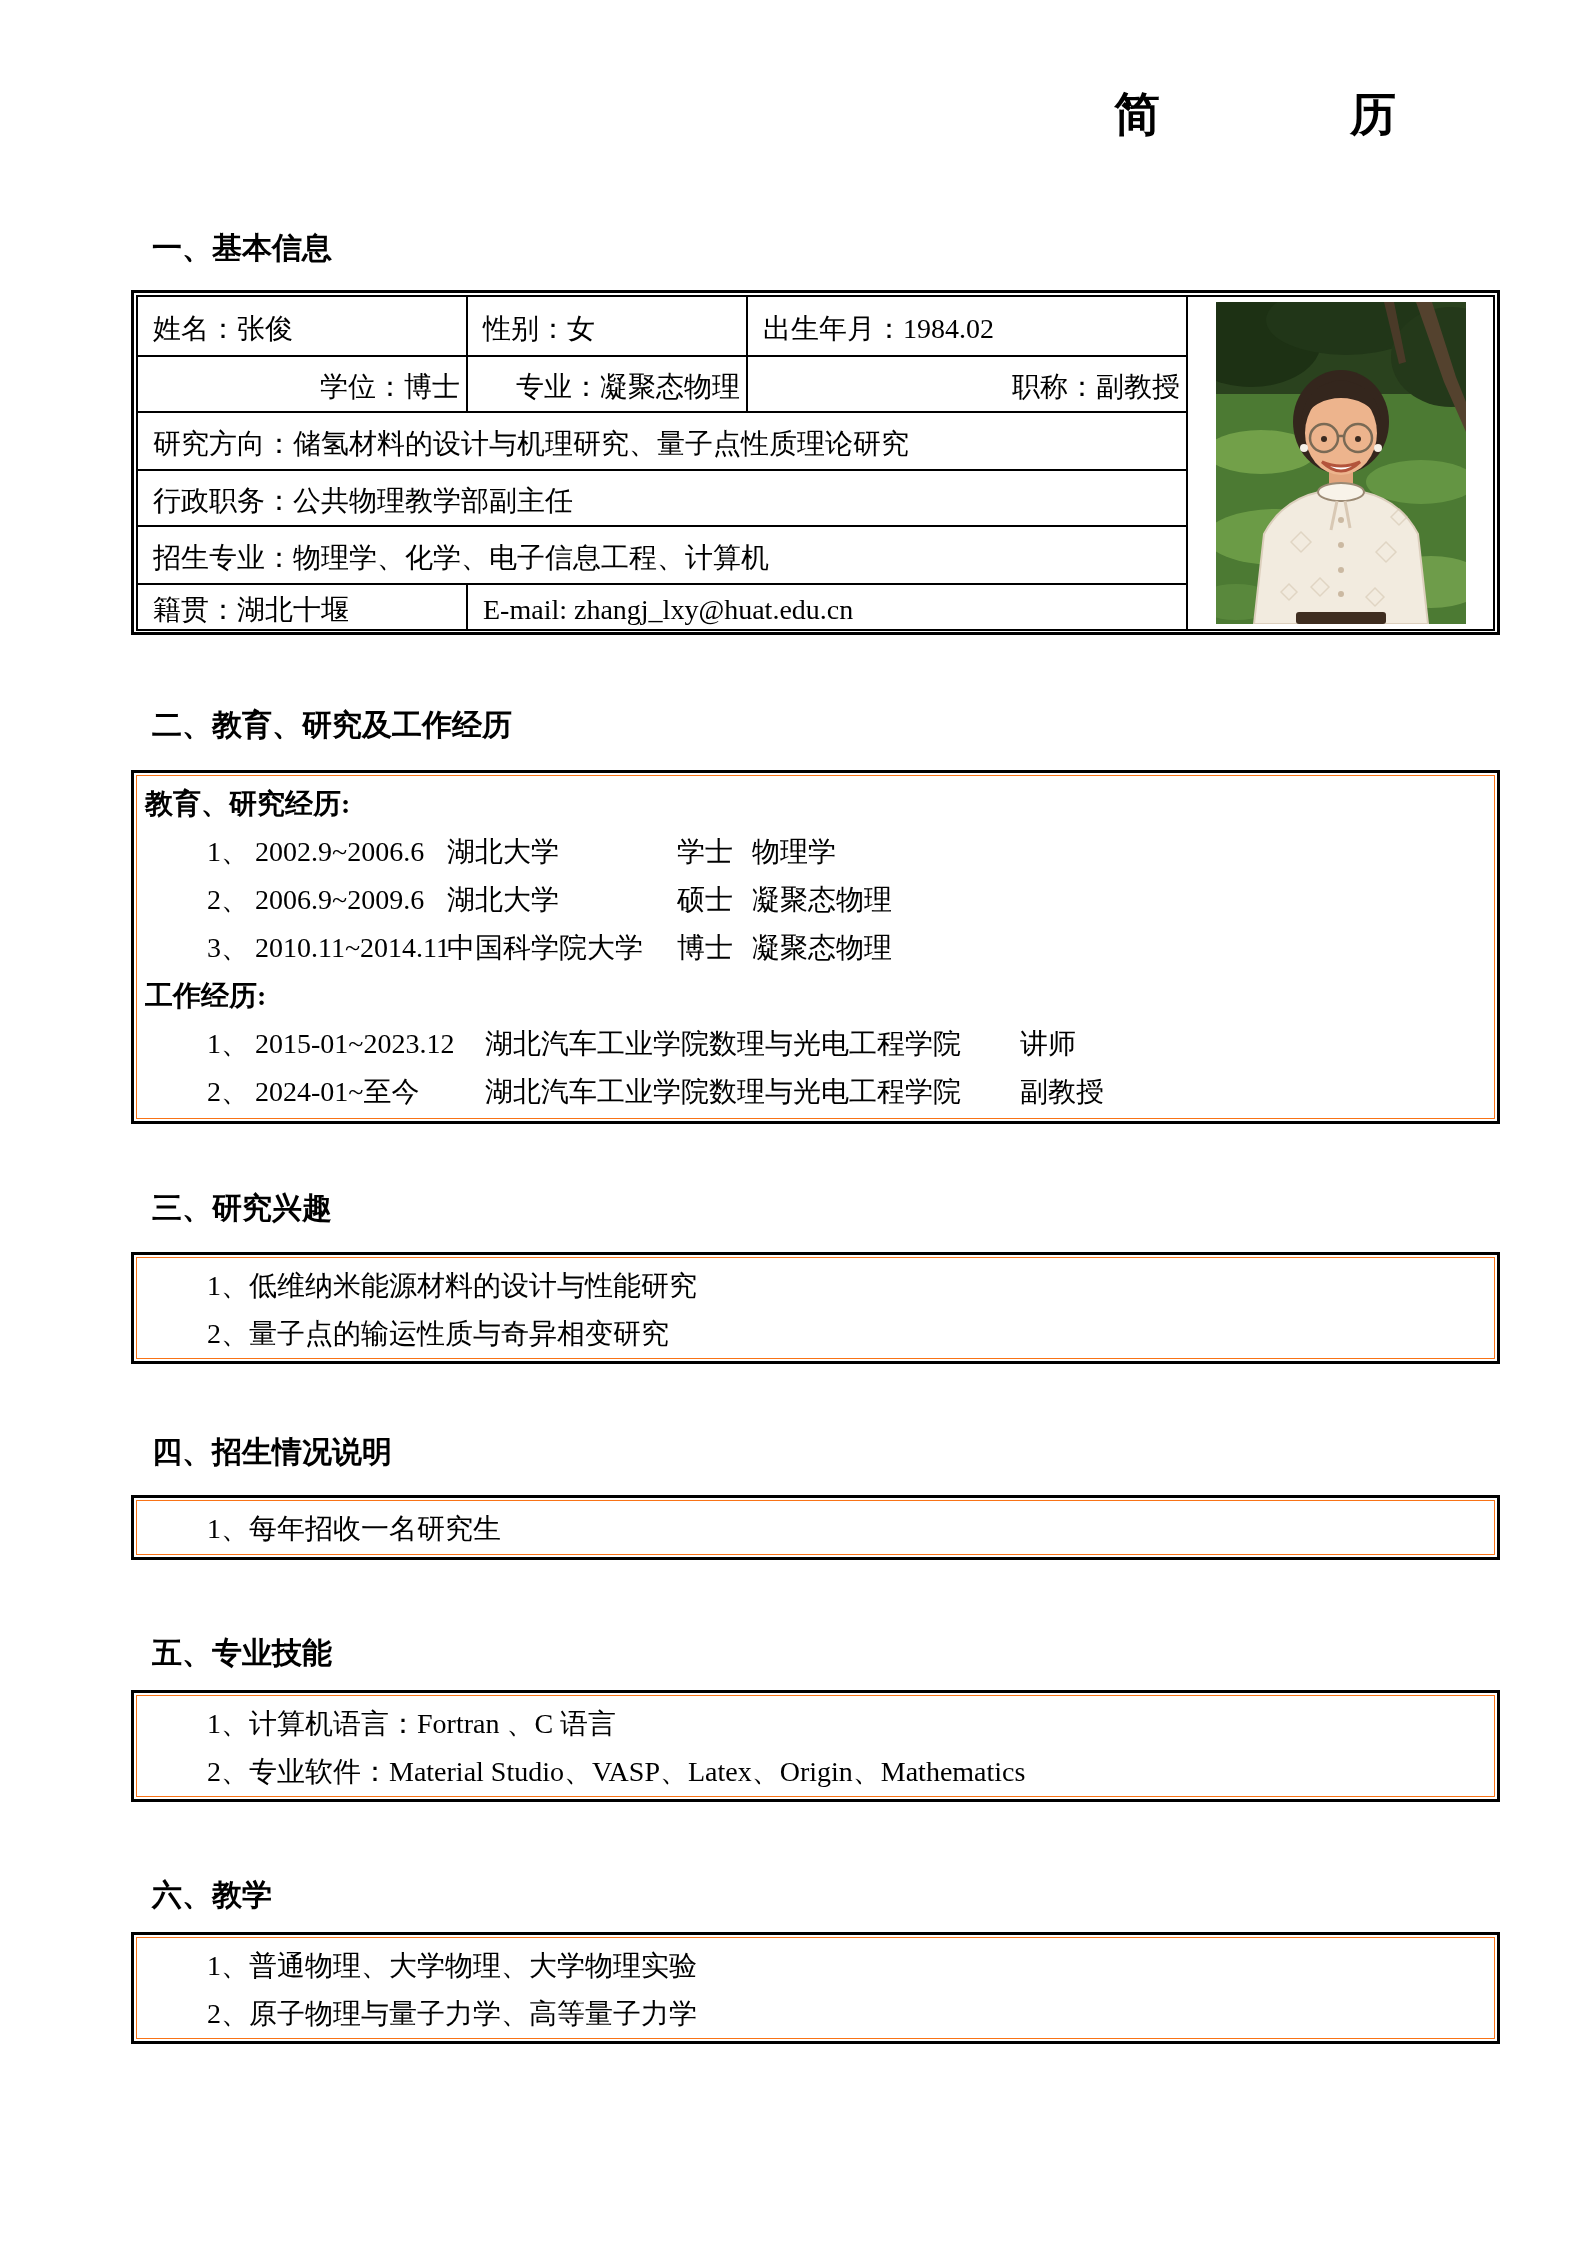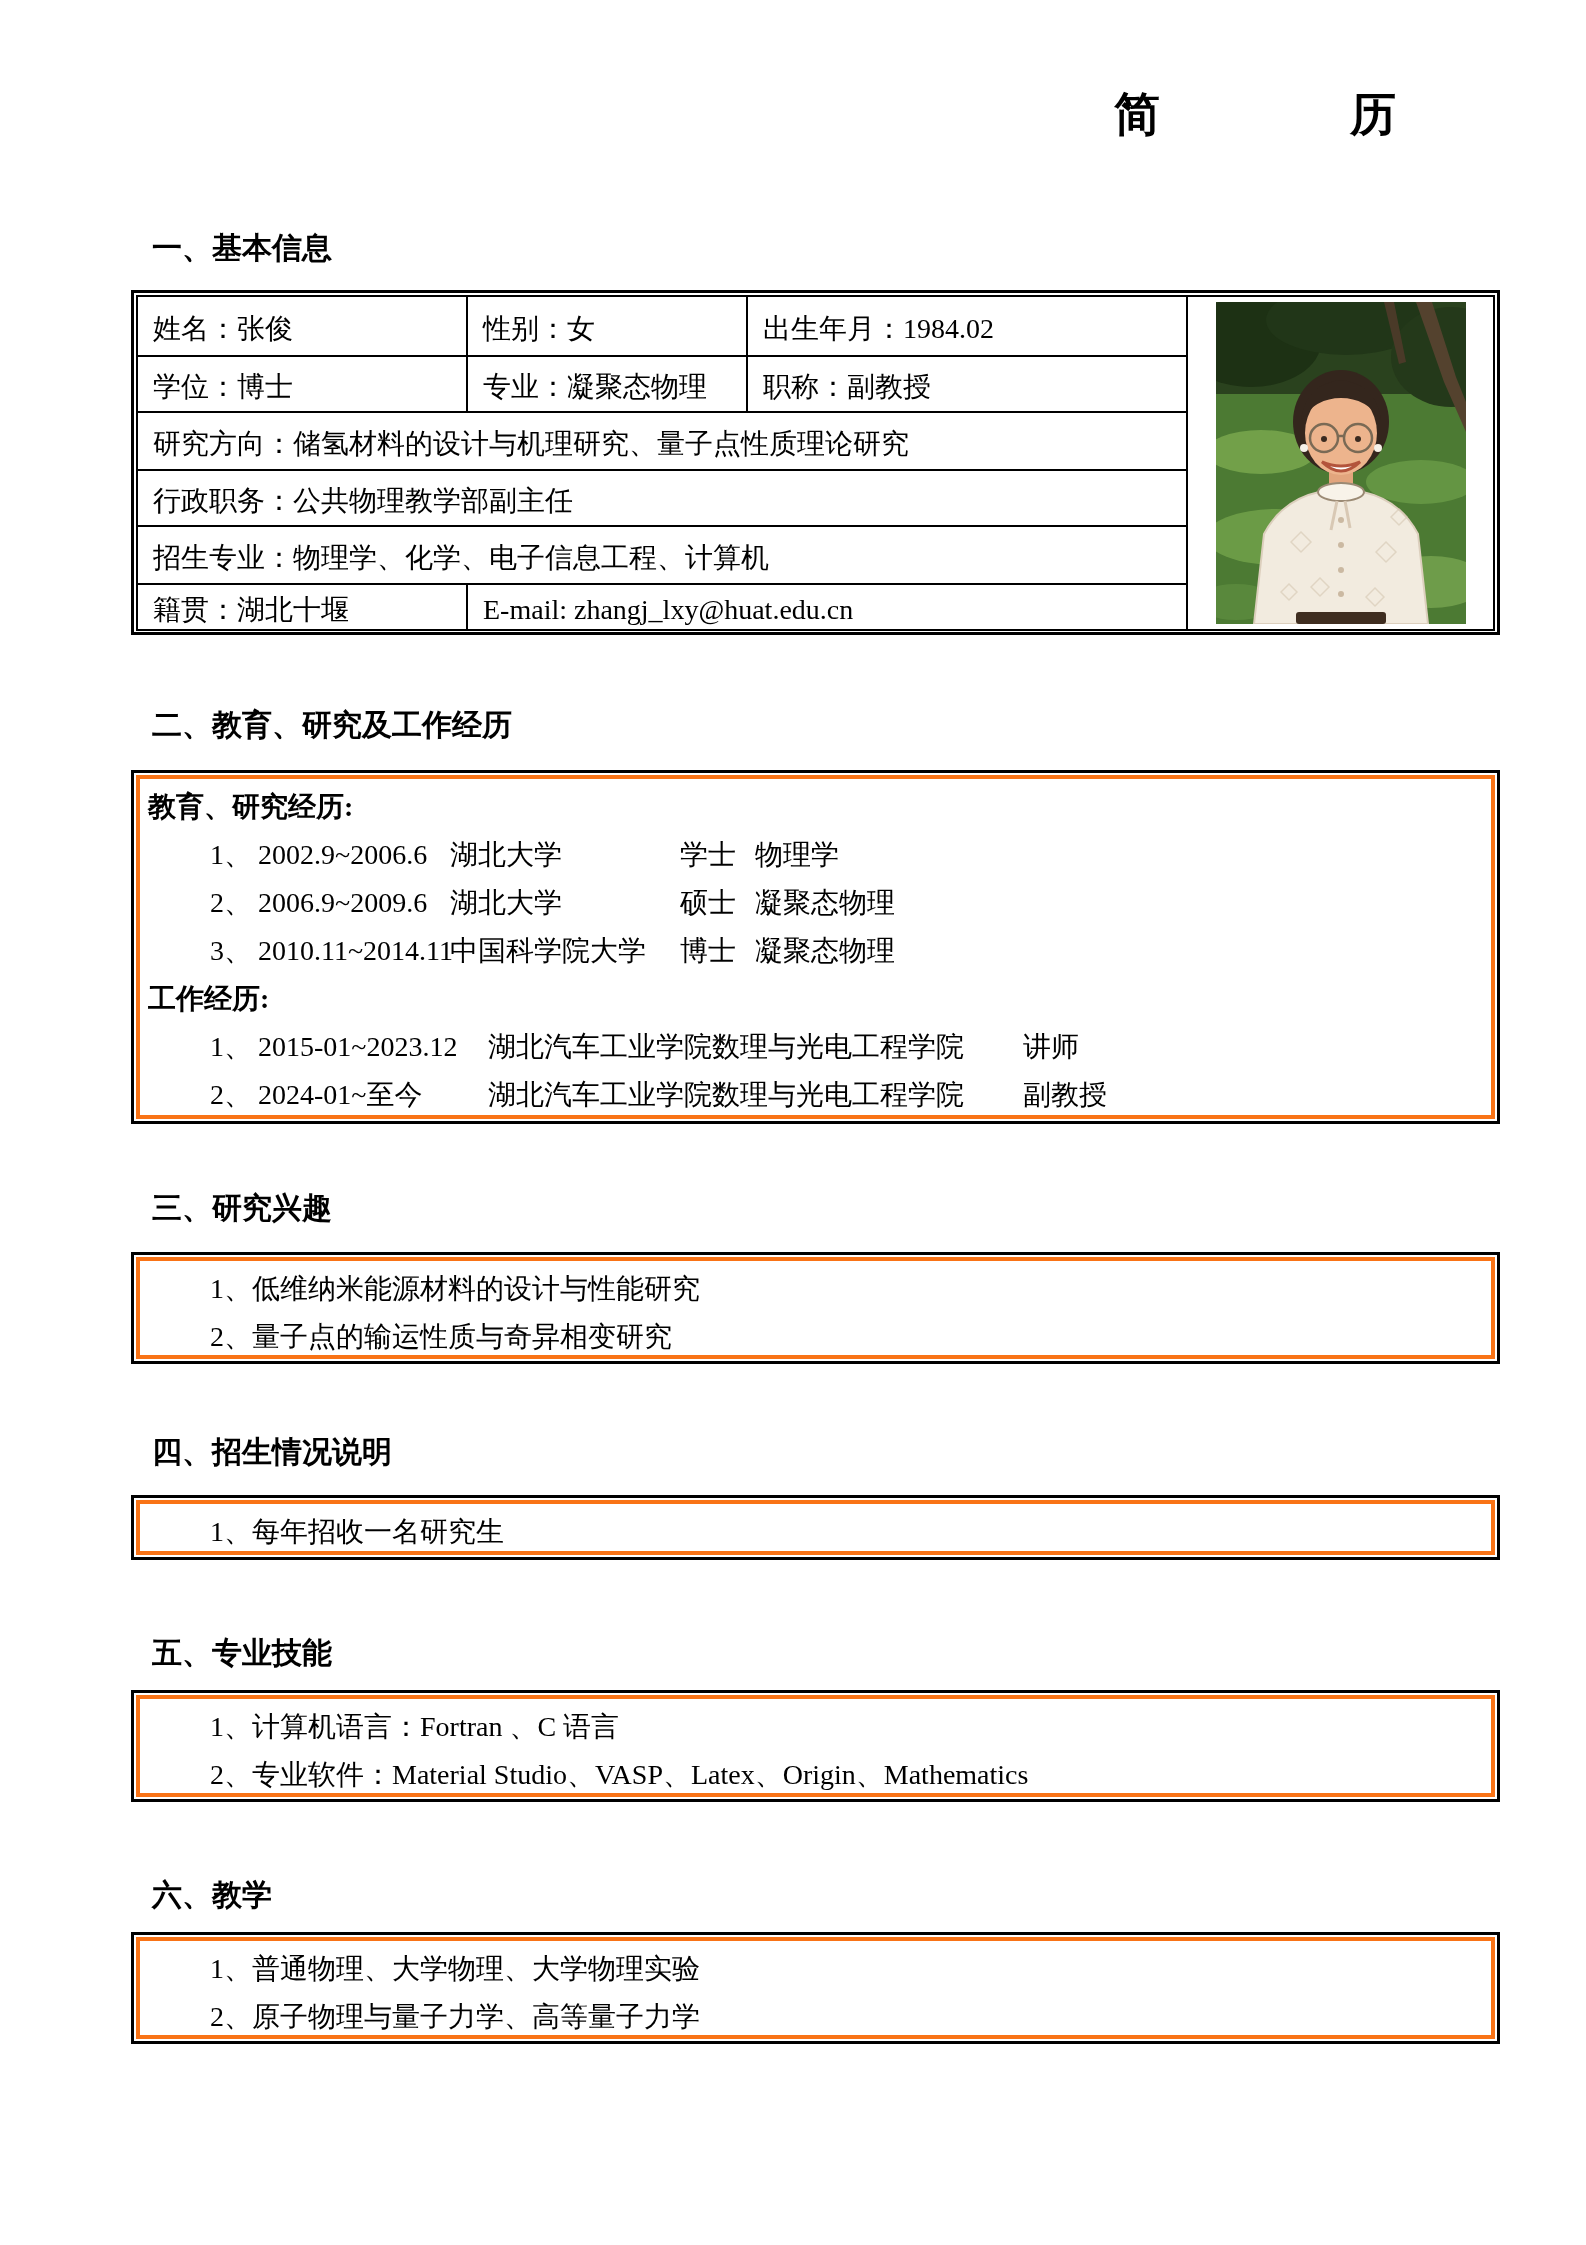--- a/index.html
+++ b/index.html
@@ -27,41 +27,41 @@
   }
   
   .dframe{
     position:absolute;left:131px;width:1369px;
     border:3px solid #000;
     padding:2px;
     box-sizing:border-box;
     background:#fff;
   }
   .dframe-inner{
-    border:4px solid #f97316;
+    border:1px solid #f97316;
     width:100%;height:100%;
     box-sizing:border-box;
     overflow:hidden;
   }
   
   .info-table{
     border-collapse:collapse;
     width:100%;height:100%;
     table-layout:fixed;
   }
   .info-table td{
     border:2px solid #000;
     font-size:28px;
     padding:6px 6px 0 15px;
     vertical-align:middle;
     overflow:hidden;
     white-space:nowrap;
   }
   .info-table tr:nth-child(1) td{height:52px;}
-  .info-table tr:nth-child(2) td{height:48px;}
+  .info-table tr:nth-child(2) td{height:48px;text-align:right;}
   .info-table tr:nth-child(3) td{height:50px;}
   .info-table tr:nth-child(4) td{height:48px;}
   .info-table tr:nth-child(5) td{height:50px;margin-top:36px;}
   .photo-cell{
     padding:0 !important;
     text-align:center;
     vertical-align:middle;
   }
   
   .box-content{

